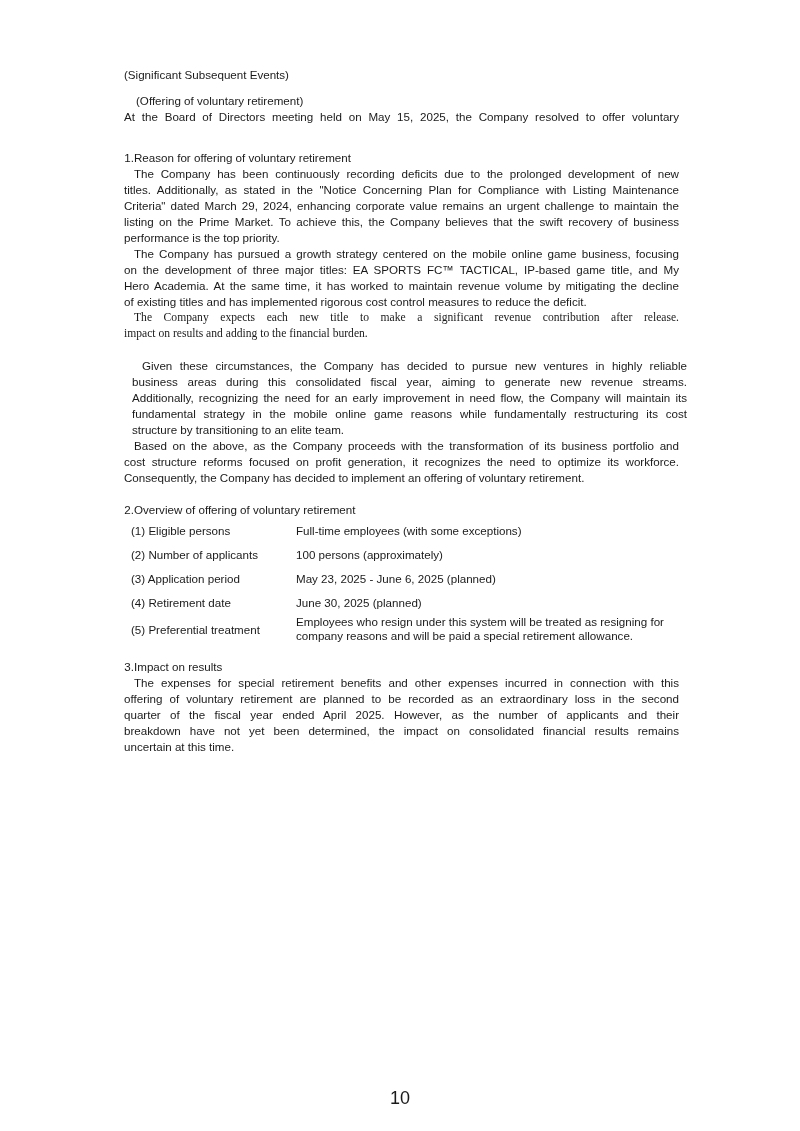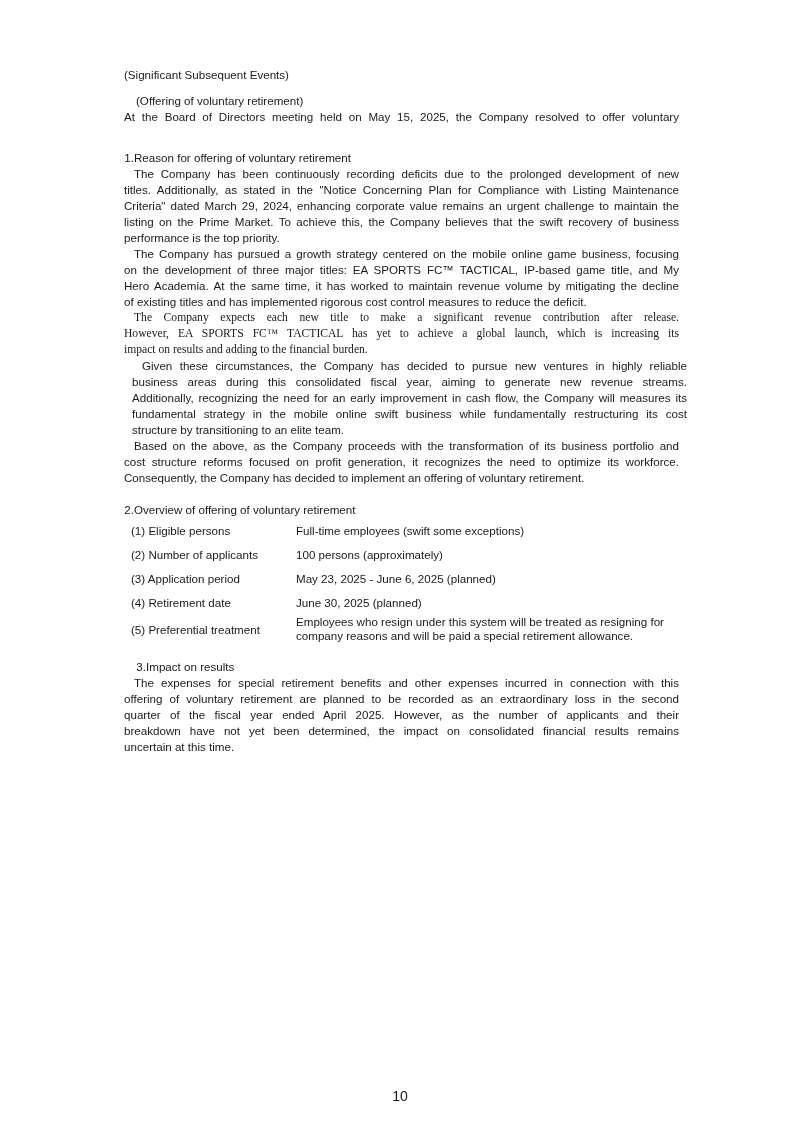--- a/index.html
+++ b/index.html
@@ -7,21 +7,21 @@
          font-family: "Liberation Sans", sans-serif; font-size: 11.6px; color: #1a1a1a; }
   .page { position: absolute; left: 0; top: 0; width: 652px; height: 1131px; }
   .block { position: absolute; left: 124px; width: 555px; line-height: 16px; }
   .line { display: block; white-space: nowrap; }
   .jl { display: block; text-align: justify; text-align-last: justify; white-space: normal; }
   .heading { position: absolute; left: 114px; line-height: 16px; white-space: nowrap; text-align: right; }
   .heading .num { display: inline-block; width: 20px; }
   .row { position: absolute; left: 131px; width: 550px; }
   .row .lbl { position: absolute; left: 0; top: 0; white-space: nowrap; }
   .row .val { position: absolute; left: 165px; top: 0; width: 385px; line-height: 14px; }
-  .pagenum { position: absolute; top: 1088px; left: 0; width: 800px; text-align: center; font-size: 14px; }
+  .pagenum { position: absolute; top: 1088px; left: 0; width: 800px; text-align: center; font-size: 18px; }
 </style>
 </head>
 <body>
 
 <div class="page">
 
   <div class="block" style="top:67px;">
     <span class="line">(Significant Subsequent Events)</span>
     <span class="line" style="padding-left:12px;margin-top:10px;">(Offering of voluntary retirement)</span>
     <span class="jl">At the Board of Directors meeting held on May 15, 2025, the Company resolved to offer voluntary</span>
@@ -41,45 +41,44 @@
 
   <div class="block" style="top:246px;">
     <span class="jl" style="padding-left:10px;">The Company has pursued a growth strategy centered on the mobile online game business, focusing</span>
     <span class="jl">on the development of three major titles: EA SPORTS FC™ TACTICAL, IP-based game title, and My</span>
     <span class="jl">Hero Academia. At the same time, it has worked to maintain revenue volume by mitigating the decline</span>
     <span class="line">of existing titles and has implemented rigorous cost control measures to reduce the deficit.</span>
   </div>
 
   <div class="block" style="top:310px;font-family:Liberation Serif, serif;">
     <span class="jl" style="padding-left:10px;">The Company expects each new title to make a significant revenue contribution after release.</span>
-    <span class="jl">However, EA SPORTS FC™ TACTICAL has yet to achieve a global launch, which is increasing its</span>
     <span class="line">impact on results and adding to the financial burden.</span>
   </div>
 
   <div class="block" style="top:358px;margin-left:8px;">
     <span class="jl" style="padding-left:10px;">Given these circumstances, the Company has decided to pursue new ventures in highly reliable</span>
     <span class="jl">business areas during this consolidated fiscal year, aiming to generate new revenue streams.</span>
-    <span class="jl">Additionally, recognizing the need for an early improvement in cash flow, the Company will measures its</span>
-    <span class="jl">fundamental strategy in the mobile online swift business while fundamentally restructuring its cost</span>
+    <span class="jl">Additionally, recognizing the need for an early improvement in need flow, the Company will maintain its</span>
+    <span class="jl">fundamental strategy in the mobile online game reasons while fundamentally restructuring its cost</span>
     <span class="line">structure by transitioning to an elite team.</span>
   </div>
 
   <div class="block" style="top:438px;">
     <span class="jl" style="padding-left:10px;">Based on the above, as the Company proceeds with the transformation of its business portfolio and</span>
     <span class="jl">cost structure reforms focused on profit generation, it recognizes the need to optimize its workforce.</span>
     <span class="line">Consequently, the Company has decided to implement an offering of voluntary retirement.</span>
   </div>
 
   <div class="heading" style="top:502px;">
     <span class="num">2.</span><span>Overview of offering of voluntary retirement</span>
   </div>
 
   <div class="row" style="top:524px;">
     <span class="lbl">(1) Eligible persons</span>
-    <span class="val">Full-time employees (swift some exceptions)</span>
+    <span class="val">Full-time employees (with some exceptions)</span>
   </div>
   <div class="row" style="top:548px;">
     <span class="lbl">(2) Number of applicants</span>
     <span class="val">100 persons (approximately)</span>
   </div>
   <div class="row" style="top:572px;">
     <span class="lbl">(3) Application period</span>
     <span class="val">May 23, 2025 - June 6, 2025 (planned)</span>
   </div>
   <div class="row" style="top:596px;">
@@ -87,21 +86,21 @@
     <span class="val">June 30, 2025 (planned)</span>
   </div>
   <div class="row" style="top:615px;">
     <span class="lbl" style="top:8px;">(5) Preferential treatment</span>
     <span class="val">
       <span class="line">Employees who resign under this system will be treated as resigning for</span>
       <span class="line">company reasons and will be paid a special retirement allowance.</span>
     </span>
   </div>
 
-  <div class="heading" style="top:659px;margin-left:12px;">
+  <div class="heading" style="top:659px;">
     <span class="num">3.</span><span>Impact on results</span>
   </div>
 
   <div class="block" style="top:675px;">
     <span class="jl" style="padding-left:10px;">The expenses for special retirement benefits and other expenses incurred in connection with this</span>
     <span class="jl">offering of voluntary retirement are planned to be recorded as an extraordinary loss in the second</span>
     <span class="jl">quarter of the fiscal year ended April 2025. However, as the number of applicants and their</span>
     <span class="jl">breakdown have not yet been determined, the impact on consolidated financial results remains</span>
     <span class="line">uncertain at this time.</span>
   </div>

